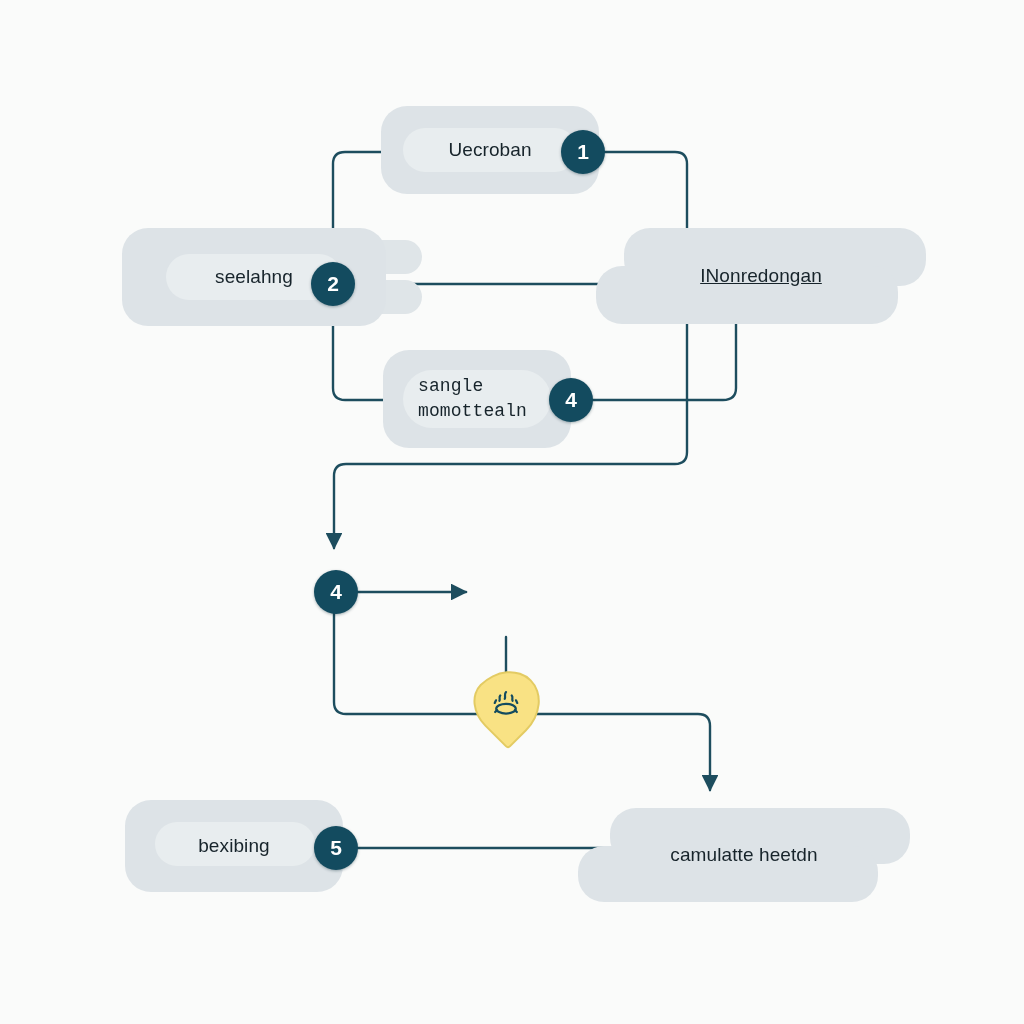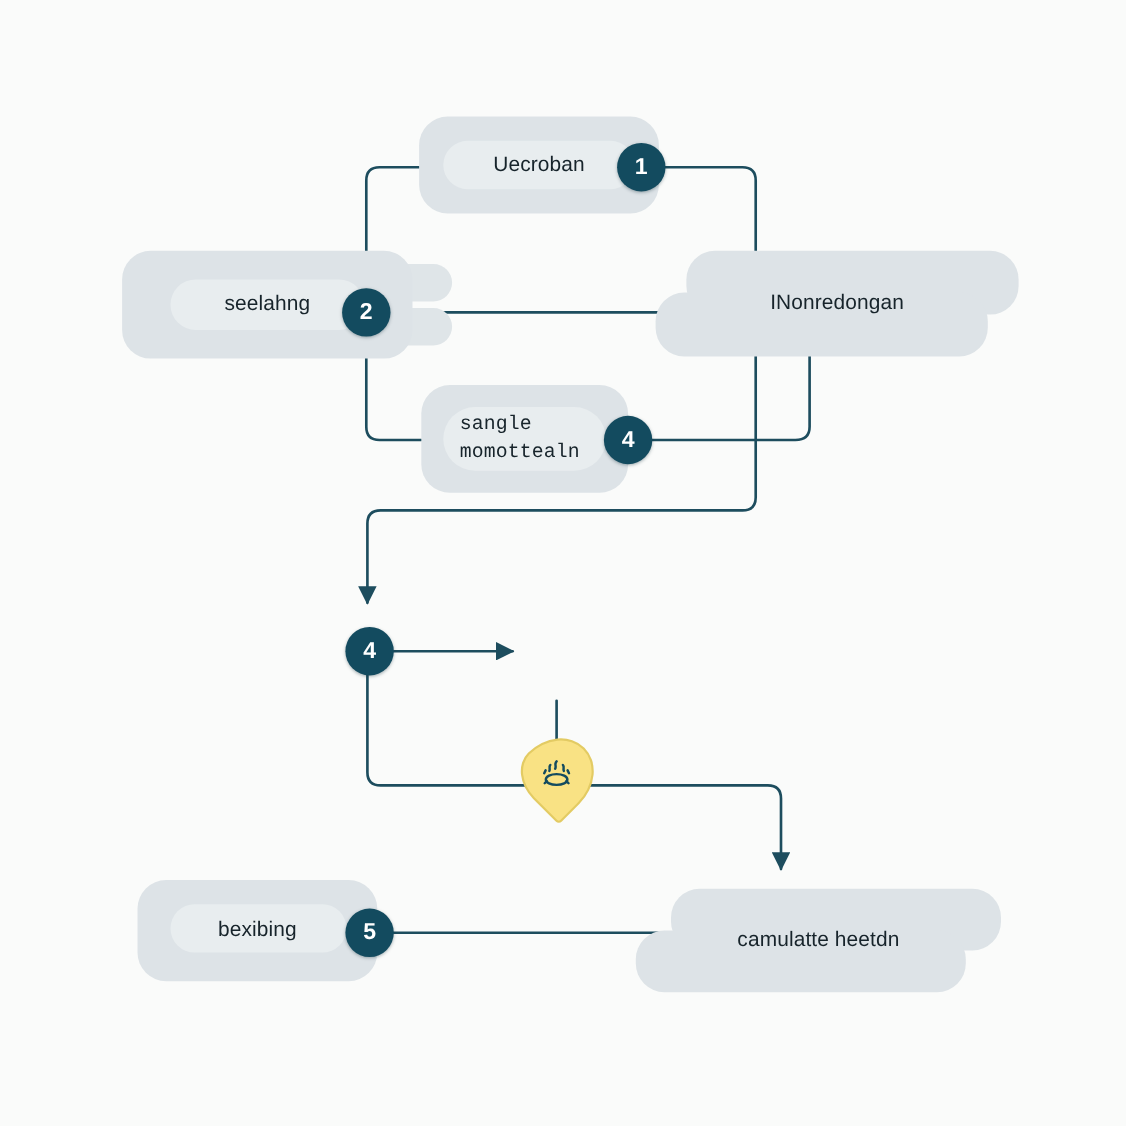--- a/index.html
+++ b/index.html
@@ -138,33 +138,33 @@
     </g>
   </svg>
 
   <div class="node" style="left:381px; top:106px; width:218px; height:88px;">
     <div class="slab" style="left:0; top:0; width:218px; height:88px;"></div>
     <div class="pill" style="left:22px; top:22px; width:174px; height:44px;"></div>
     <div class="label" style="left:0; top:0; width:218px; height:88px;">Uecroban</div>
   </div>
   <div class="badge" style="left:561px; top:130px;">1</div>
 
-  <div class="node" style="left:111px; top:228px; width:264px; height:98px;">
+  <div class="node" style="left:122px; top:228px; width:264px; height:98px;">
     <div class="slab back" style="left:36px; top:12px; width:264px; height:34px;"></div>
     <div class="slab back" style="left:36px; top:52px; width:264px; height:34px;"></div>
     <div class="slab" style="left:0; top:0; width:264px; height:98px;"></div>
     <div class="pill" style="left:44px; top:26px; width:176px; height:46px;"></div>
     <div class="label" style="left:0; top:0; width:264px; height:98px;">seelahng</div>
   </div>
   <div class="badge" style="left:311px; top:262px;">2</div>
 
   <div class="node" style="left:596px; top:228px; width:330px; height:96px;">
     <div class="slab" style="left:28px; top:0; width:302px; height:58px;"></div>
     <div class="slab" style="left:0; top:38px; width:302px; height:58px;"></div>
-    <div class="label" style="left:0; top:0; width:330px; height:96px;">INonredongan</div>
+    <div class="label" style="left:0; top:0; width:330px; height:96px;text-decoration:underline;">INonredongan</div>
   </div>
 
   <div class="node" style="left:383px; top:350px; width:188px; height:98px;">
     <div class="slab" style="left:0; top:0; width:188px; height:98px;"></div>
     <div class="pill" style="left:20px; top:20px; width:148px; height:58px;"></div>
     <div class="label small" style="left:0; top:0; width:188px; height:98px; justify-content:flex-start; padding-left:35px; box-sizing:border-box; text-align:left;">sangle
 momottealn</div>
   </div>
   <div class="badge" style="left:549px; top:378px;">4</div>
 

